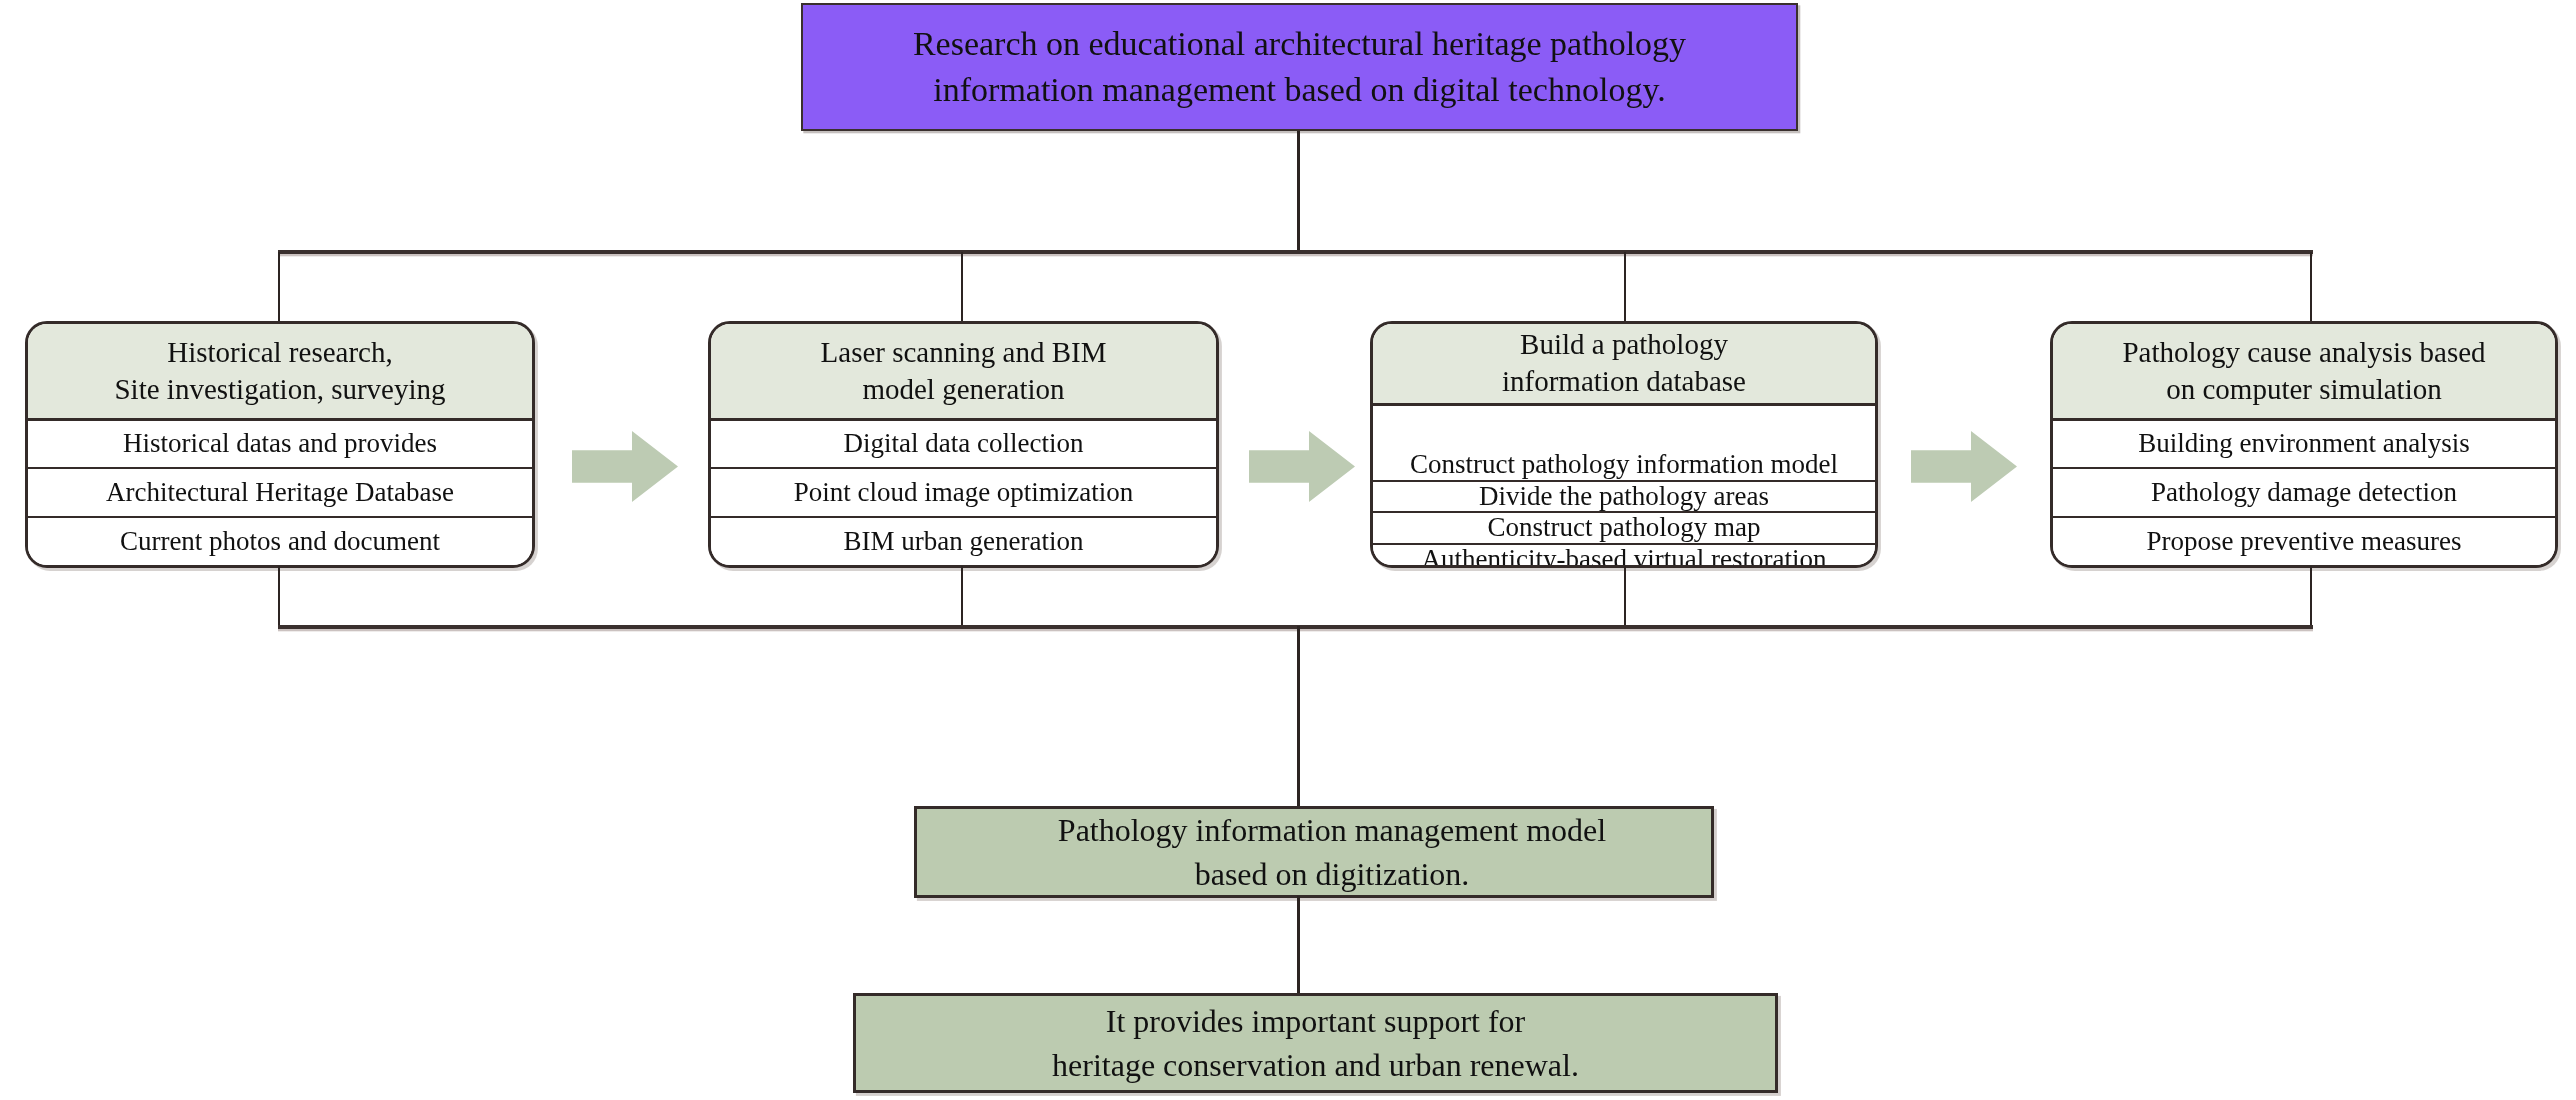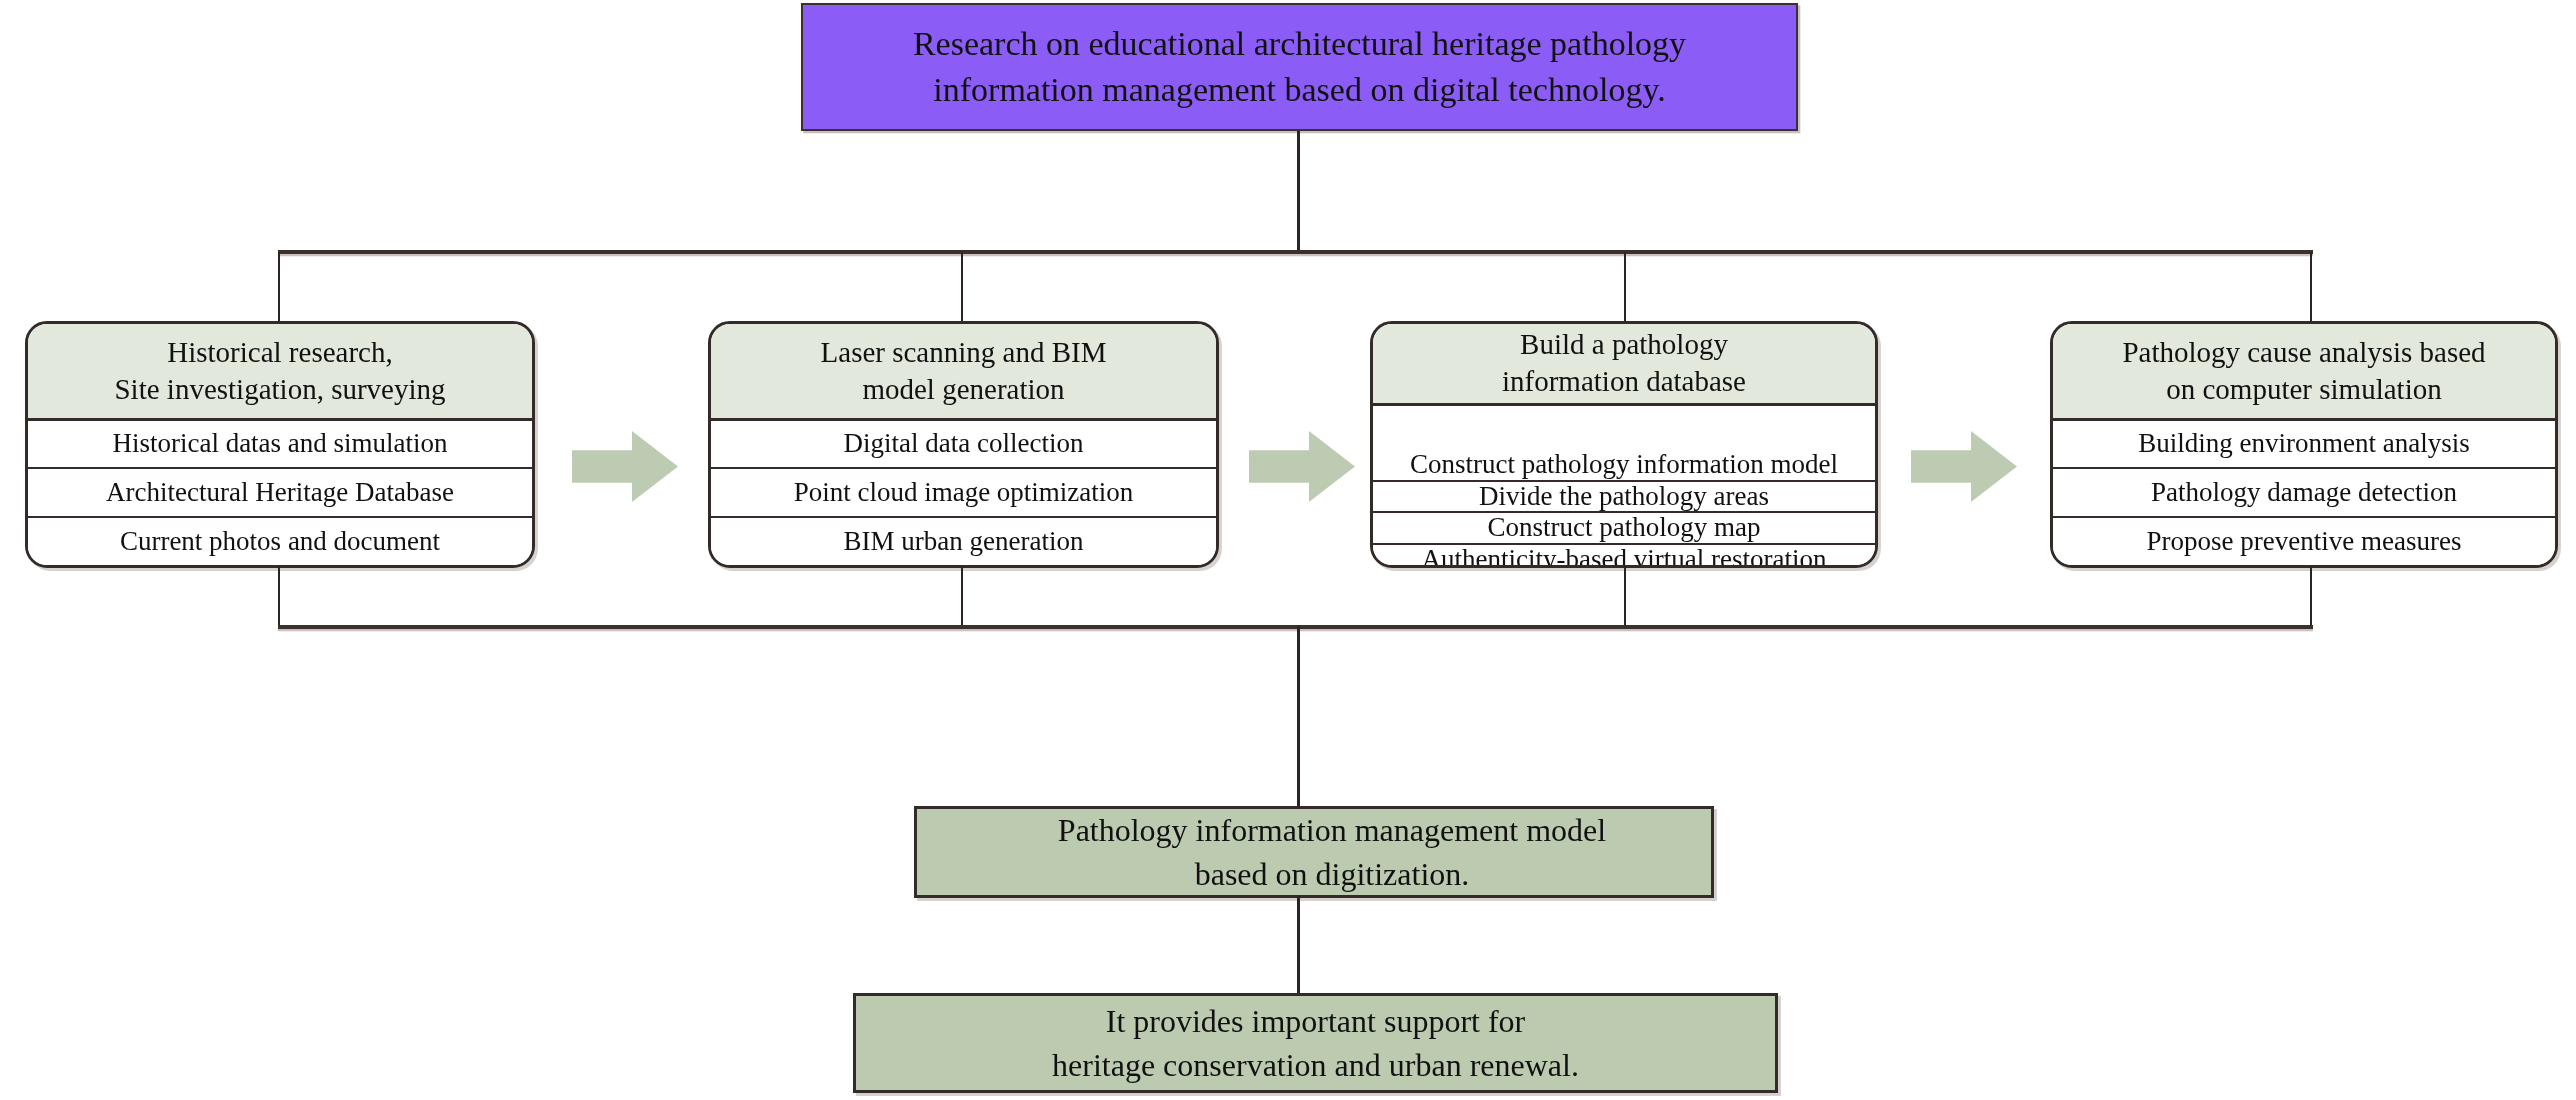--- a/index.html
+++ b/index.html
@@ -166,21 +166,21 @@
   <div class="abs thinline" style="left:2310px; top:252px; height:70px;"></div>
 
   <div class="abs stage" id="stage-1">
     <div class="stage-head">
       <div>
         <span class="line">Historical research,</span>
         <span class="line">Site investigation, surveying</span>
       </div>
     </div>
     <div class="stage-rows">
-      <div class="stage-row">Historical datas and simulation</div>
+      <div class="stage-row">Historical datas and provides</div>
       <div class="stage-row">Architectural Heritage Database</div>
       <div class="stage-row">Current photos and document</div>
     </div>
   </div>
 
   <div class="abs block-arrow" id="arrow-1">
     <svg viewBox="0 0 182 122" preserveAspectRatio="none" aria-hidden="true">
       <polygon points="0,33 103,33 103,0 182,61 103,122 103,89 0,89" fill="#bdcbb3"></polygon>
     </svg>
   </div>

